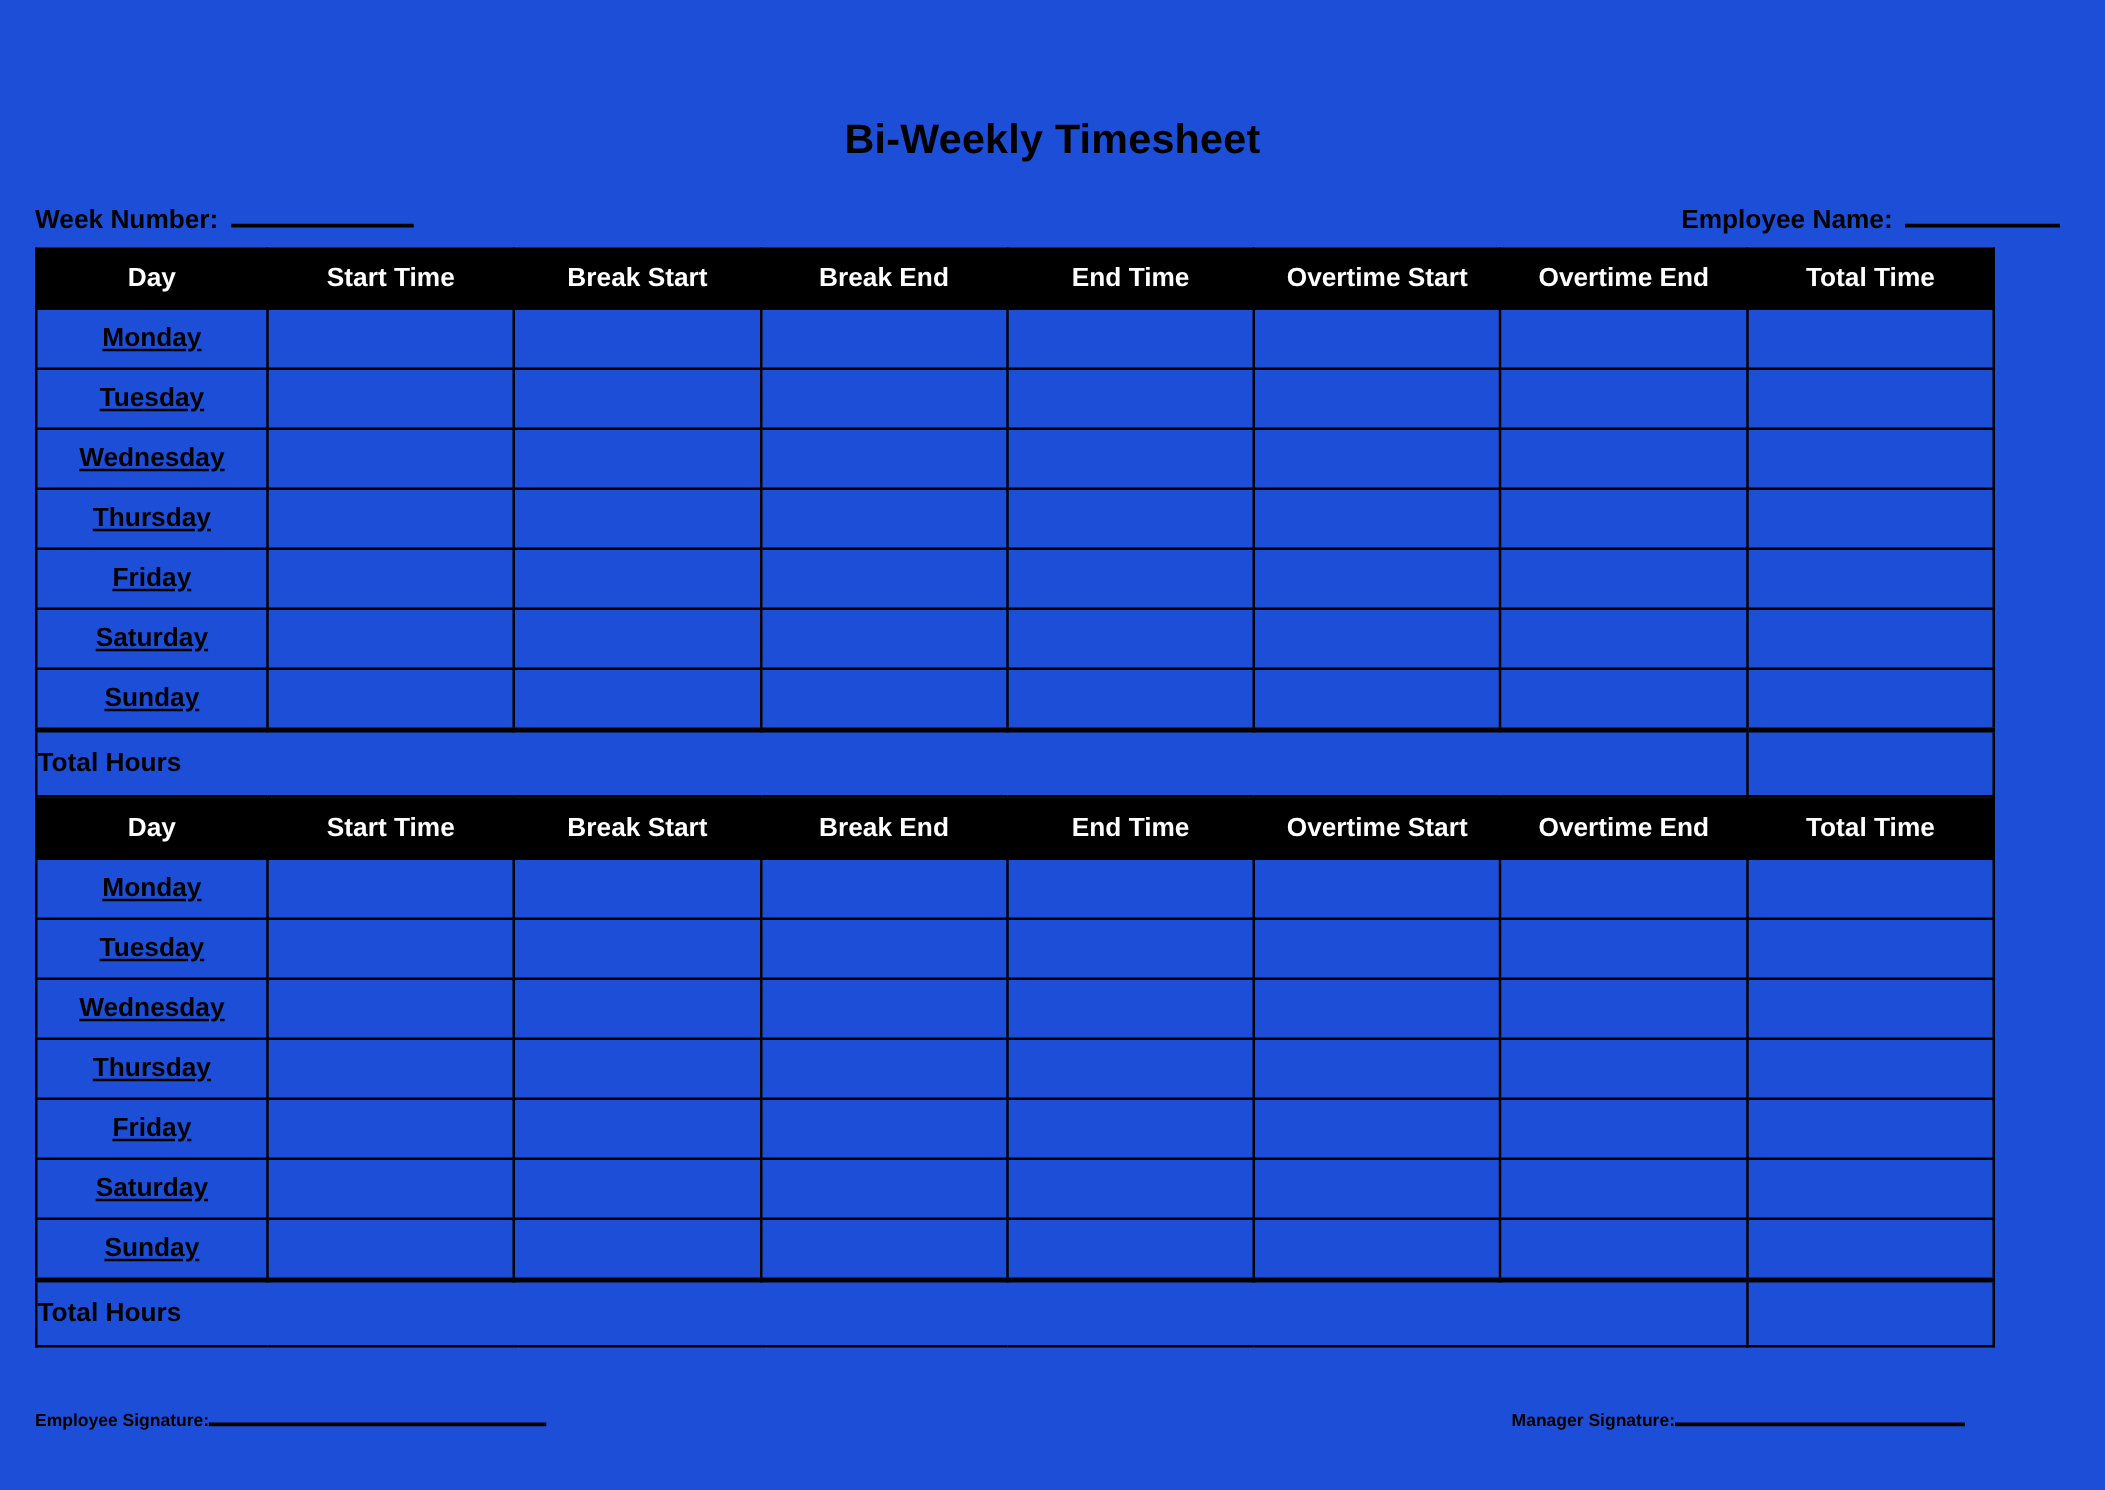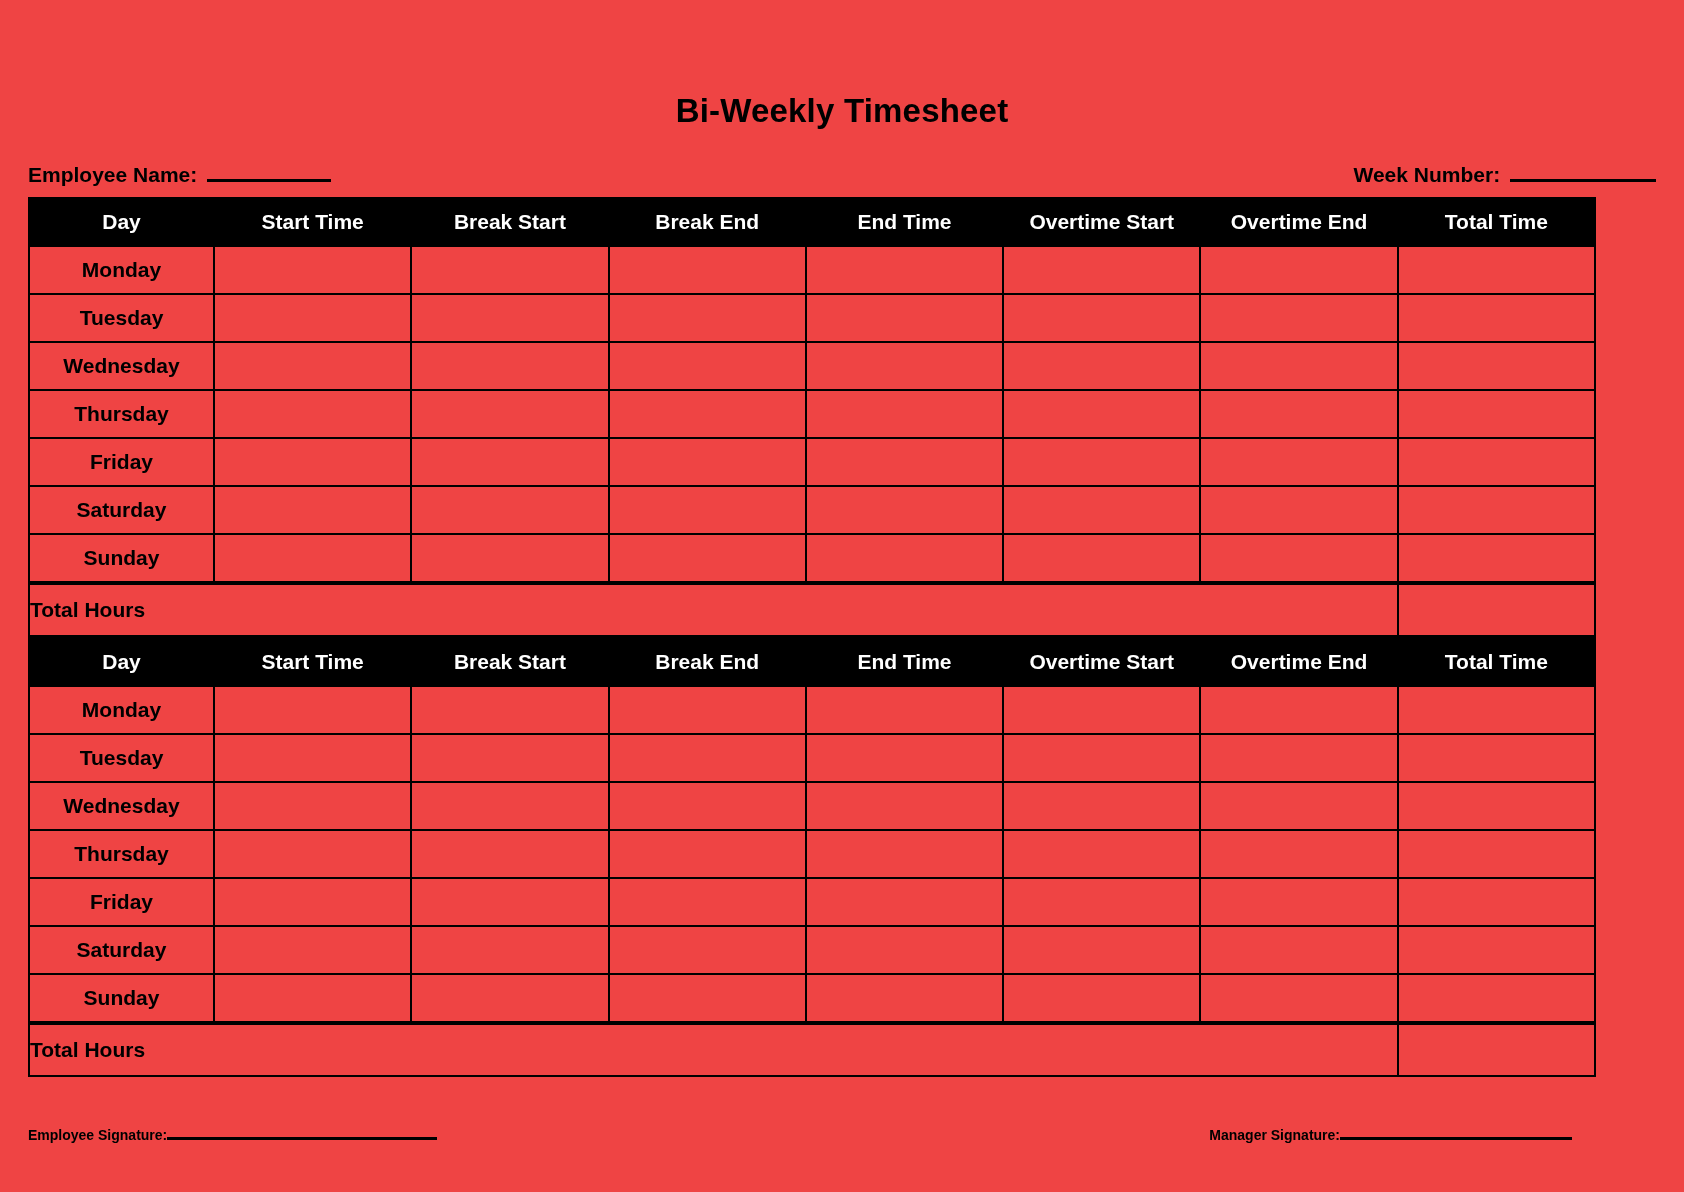--- a/index.html
+++ b/index.html
@@ -6,21 +6,21 @@
     margin: 0;
     padding: 0;
     background: #ffffff;
     font-family: "Liberation Sans", sans-serif;
     color: #000000;
   }
   .page {
     position: relative;
     width: 1684px;
     height: 1192px;
-    background: #ef4444;
+    background: #1d4ed8;
     overflow: hidden;
   }
   .title {
     margin: 0;
     padding-top: 92px;
     text-align: center;
     font-size: 33px;
     font-weight: 700;
     letter-spacing: 0.2px;
   }
@@ -64,20 +64,21 @@
   }
   table.timesheet td {
     border: 2px solid #000;
     height: 46px;
     padding: 0;
     font-size: 21px;
   }
   table.timesheet td.day {
     font-weight: 700;
     text-align: center;
+    text-decoration: underline;
   }
   table.timesheet tr.total-row td {
     border-top: 4px solid #000;
     height: 50px;
   }
   table.timesheet td.total-label {
     font-weight: 700;
     text-align: left;
   }
   .sig-row {
@@ -91,26 +92,26 @@
 </style>
 </head>
 <body>
 
 <div class="page">
 
   <h1 class="title">Bi-Weekly Timesheet</h1>
 
   <div class="meta-row">
     <div>
+      <span>Week Number:</span>
+      <span class="blank blank-week"></span>
+    </div>
+    <div>
       <span>Employee Name:</span>
       <span class="blank blank-name"></span>
-    </div>
-    <div>
-      <span>Week Number:</span>
-      <span class="blank blank-week"></span>
     </div>
   </div>
 
   <div id="tables">
       <table class="timesheet">
         <colgroup>
           <col class="col-day">
           <col>
           <col>
           <col>

